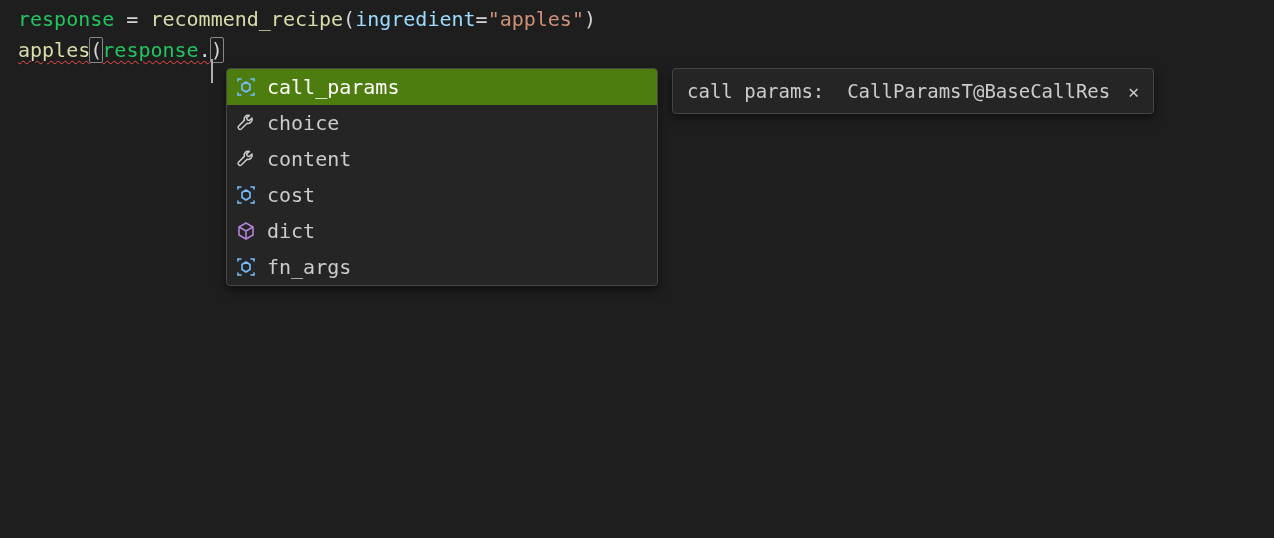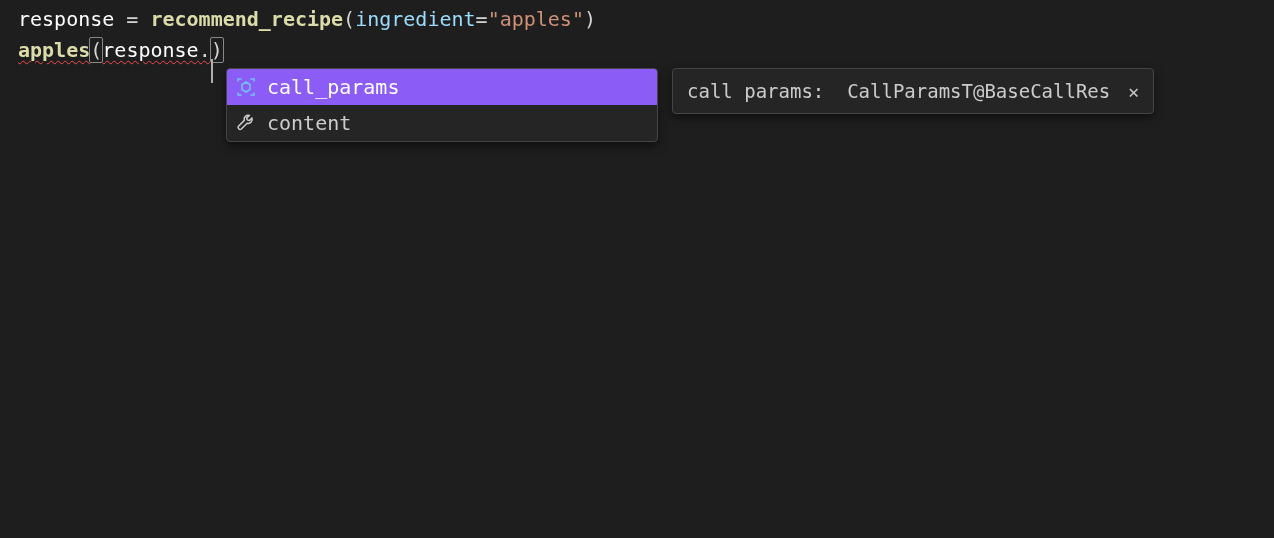--- a/index.html
+++ b/index.html
@@ -11,22 +11,22 @@
     height: 538px;
     overflow: hidden;
     color: #d4d4d4;
     padding-top: 4px;
   }
   .code-line {
     white-space: pre;
     line-height: 1.55;
     padding-left: 18px;
   }
-  .tok-var { color: #ffffff; }
-  .tok-func { color: #dcdcaa; font-weight: bold; }
+  .tok-var { color: #22c55e; }
+  .tok-func { color: #dcdcaa; }
   .tok-op { color: #d4d4d4; }
   .tok-param { color: #9cdcfe; }
   .tok-str { color: #ce9178; }
   .tok-plain { color: #d4d4d4; }
   .tok-paren { color: #d4d4d4; }
   .tok-paren-hl {
     color: #d4d4d4;
     border: 1px solid #888;
     border-radius: 2px;
     margin: -1px;
@@ -67,21 +67,21 @@
   }
   .suggest-row {
     display: flex;
     align-items: center;
     height: 36px;
     padding: 0 8px;
     gap: 10px;
     cursor: pointer;
   }
   .suggest-row.selected {
-    background: #8b5cf6;
+    background: #4d7c0f;
   }
   .suggest-label {
     color: #cccccc;
   }
   .suggest-row.selected .suggest-label {
     color: #ffffff;
   }
 
   .icon {
     width: 22px;
@@ -138,20 +138,57 @@
         </svg>
       </span>
       <span class="suggest-label">call_params</span>
     </div>
     <div class="suggest-row">
       <span class="icon">
         <svg width="22" height="22" viewBox="0 0 22 22" fill="none">
           <path d="M14.5 3.5 a4 4 0 0 0 -5.2 4.9 L3.5 14.2 a2 2 0 0 0 2.8 2.8 l5.8 -5.8 a4 4 0 0 0 4.9 -5.2 l-2.6 2.6 l-2.1 -0.7 l-0.7 -2.1 z" stroke="#cccccc" stroke-width="1.5" fill="none" stroke-linejoin="round"></path>
         </svg>
       </span>
+      <span class="suggest-label">choice</span>
+    </div>
+    <div class="suggest-row">
+      <span class="icon">
+        <svg width="22" height="22" viewBox="0 0 22 22" fill="none">
+          <path d="M14.5 3.5 a4 4 0 0 0 -5.2 4.9 L3.5 14.2 a2 2 0 0 0 2.8 2.8 l5.8 -5.8 a4 4 0 0 0 4.9 -5.2 l-2.6 2.6 l-2.1 -0.7 l-0.7 -2.1 z" stroke="#cccccc" stroke-width="1.5" fill="none" stroke-linejoin="round"></path>
+        </svg>
+      </span>
       <span class="suggest-label">content</span>
+    </div>
+    <div class="suggest-row">
+      <span class="icon">
+        <svg width="22" height="22" viewBox="0 0 22 22" fill="none">
+          <path d="M3 5 L3 3 L6 3 M3 17 L3 19 L6 19" stroke="#75beff" stroke-width="1.6" stroke-linecap="round"></path>
+          <path d="M19 5 L19 3 L16 3 M19 17 L19 19 L16 19" stroke="#75beff" stroke-width="1.6" stroke-linecap="round"></path>
+          <path d="M11 6 L15 8.5 L15 13.5 L11 16 L7 13.5 L7 8.5 Z" stroke="#75beff" stroke-width="1.6" fill="none"></path>
+        </svg>
+      </span>
+      <span class="suggest-label">cost</span>
+    </div>
+    <div class="suggest-row">
+      <span class="icon">
+        <svg width="22" height="22" viewBox="0 0 22 22" fill="none">
+          <path d="M11 3 L18 7 L18 15 L11 19 L4 15 L4 7 Z" stroke="#b180d7" stroke-width="1.6" fill="none"></path>
+          <path d="M4 7 L11 11 L18 7 M11 11 L11 19" stroke="#b180d7" stroke-width="1.6" fill="none"></path>
+        </svg>
+      </span>
+      <span class="suggest-label">dict</span>
+    </div>
+    <div class="suggest-row">
+      <span class="icon">
+        <svg width="22" height="22" viewBox="0 0 22 22" fill="none">
+          <path d="M3 5 L3 3 L6 3 M3 17 L3 19 L6 19" stroke="#75beff" stroke-width="1.6" stroke-linecap="round"></path>
+          <path d="M19 5 L19 3 L16 3 M19 17 L19 19 L16 19" stroke="#75beff" stroke-width="1.6" stroke-linecap="round"></path>
+          <path d="M11 6 L15 8.5 L15 13.5 L11 16 L7 13.5 L7 8.5 Z" stroke="#75beff" stroke-width="1.6" fill="none"></path>
+        </svg>
+      </span>
+      <span class="suggest-label">fn_args</span>
     </div>
   </div>
 
 <div class="doc-panel">
   <span class="doc-text">call_params: _CallParamsT@BaseCallRes</span>
   <span class="doc-close">✕</span>
 </div>
 
 </body></html>

